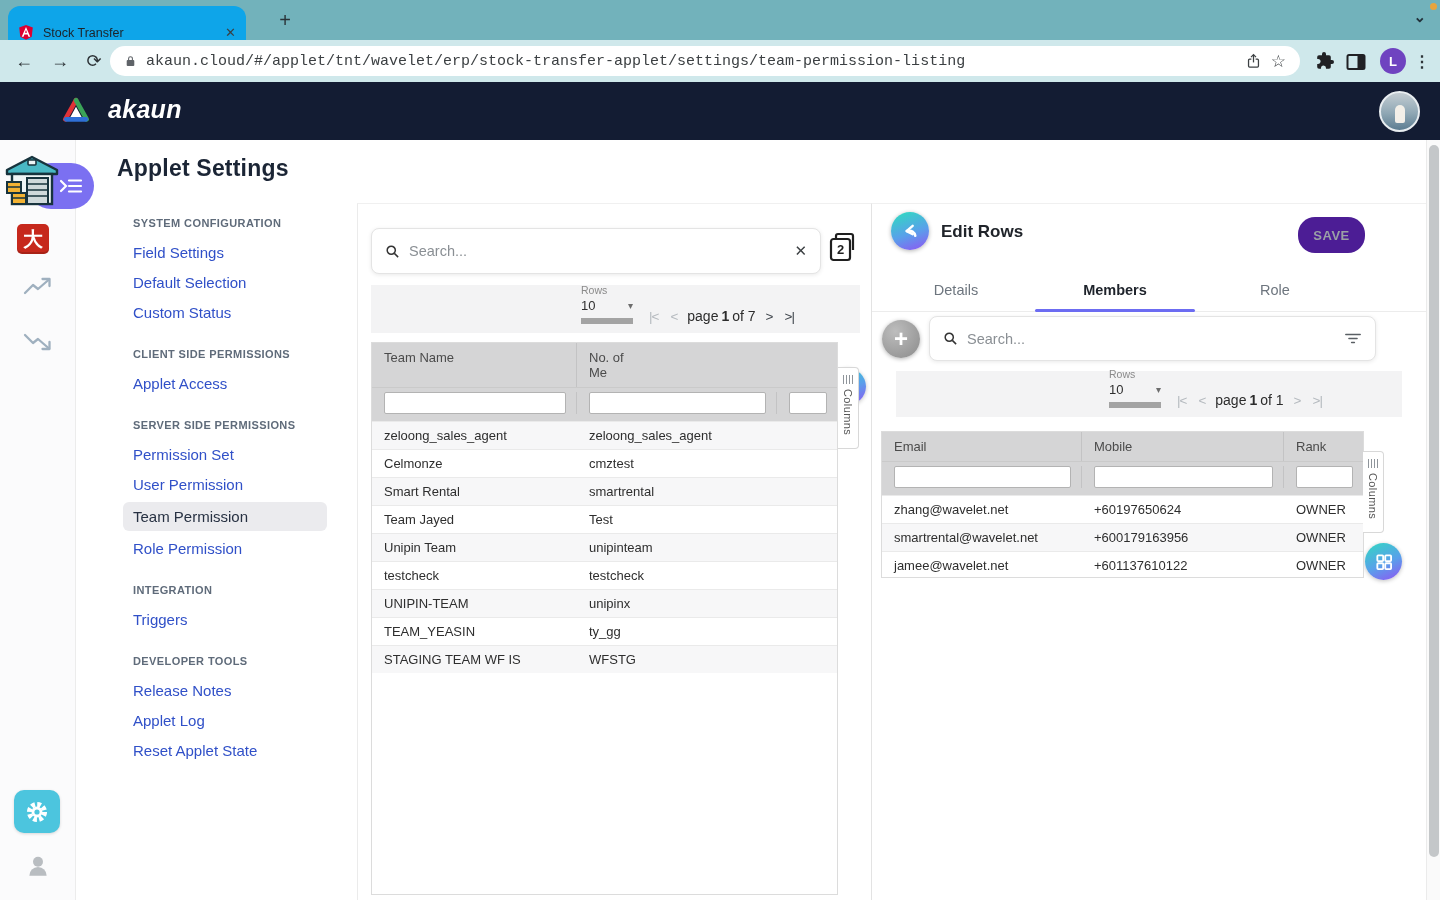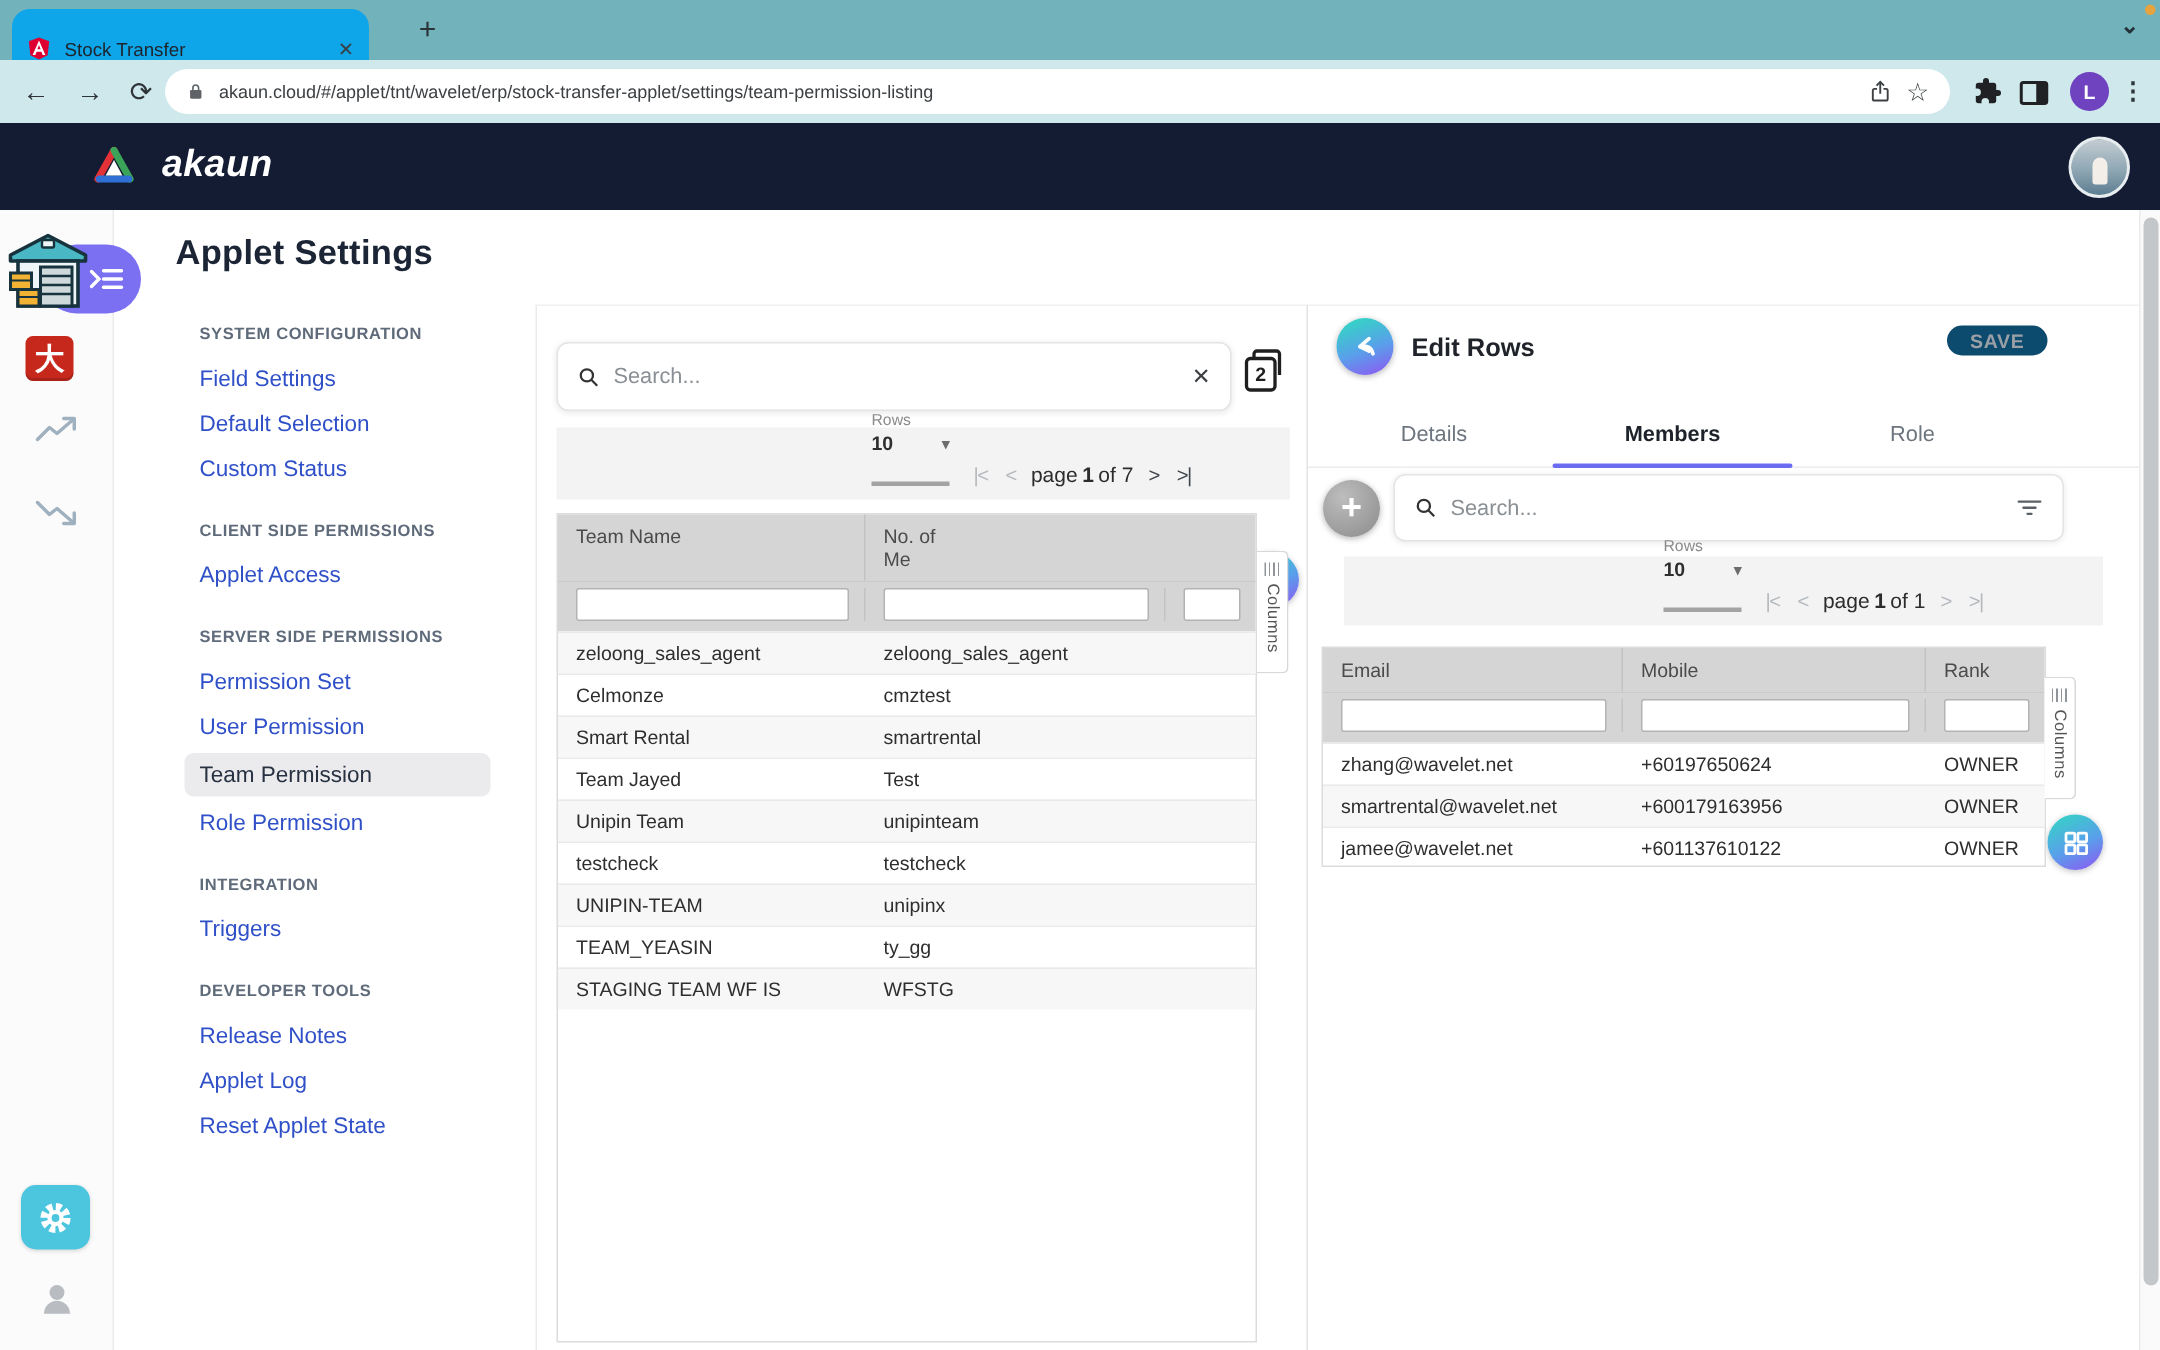--- a/index.html
+++ b/index.html
@@ -16,21 +16,21 @@
   .newtab-btn { position:absolute; left:272px; top:7px; width:26px; height:26px; display:flex;
                 align-items:center; justify-content:center; font-size:20px; color:#2a3338; }
   .strip-chevron { position:absolute; right:14px; top:8px; font-size:15px; color:#22313a; font-weight:bold; }
   .orange-dot { position:absolute; right:3px; top:3px; width:7px; height:7px; border-radius:50%; background:#e7a43e; }
 
   .toolbar { position:absolute; left:0; top:40px; width:1440px; height:42px; background:#cfe8eb; }
   .tb-ic { position:absolute; top:9px; width:24px; height:24px; display:flex; align-items:center;
            justify-content:center; font-size:18px; color:#2e3438; }
   .urlbar { position:absolute; left:110px; top:6px; width:1190px; height:30px; background:#fff;
             border-radius:15px; display:flex; align-items:center; padding:0 14px; gap:9px; }
-  .url-text { flex:1; font-size:12px; color:#3c4043; white-space:nowrap; overflow:hidden; }
+  .url-text { flex:1; font-size:15px; color:#3c4043; white-space:nowrap; overflow:hidden;font-family:Liberation Mono, monospace; }
   .profile-bubble { position:absolute; right:34px; top:8px; width:26px; height:26px; border-radius:50%;
                     background:#6f43c0; color:#fff; font-size:13px; font-weight:bold;
                     display:flex; align-items:center; justify-content:center; }
 
   
   .navbar { position:absolute; left:0; top:82px; width:1440px; height:58px; background:#131c33; }
   .brand { position:absolute; left:62px; top:13px; display:flex; align-items:center; gap:18px;font-style:italic; }
   .brand-name { color:#fff; font-size:25px; font-weight:bold; letter-spacing:.3px; }
   .nav-avatar { position:absolute; right:20px; top:9px; width:41px; height:41px; border-radius:50%;
                 background:linear-gradient(180deg,#c3ccd2 0%,#8fa7b4 55%,#5d7d91 100%);
@@ -68,21 +68,21 @@
                  box-shadow:0 1px 4px rgba(0,0,0,.09); display:flex; align-items:center; padding:0 13px; gap:9px; }
   .search-card input { flex:1; border:none; outline:none; font-size:14.5px; color:#333; background:transparent; }
   .search-card input::placeholder { color:#8a8f94; }
   .clear-x { font-size:15px; color:#3c4043; }
 
   .pg-band { position:absolute; background:#f3f3f4; }
   .pg-cluster { position:absolute; top:0; height:100%; display:flex; align-items:flex-end; padding-bottom:9px; }
   .rows-box { display:flex; flex-direction:column; margin-right:10px; }
   .rows-label { font-size:10.5px; color:#8a8a8a; margin-bottom:2px; }
   .rows-select { display:flex; align-items:center; justify-content:space-between; width:52px;
-                 border-bottom:3px solid #a3a3a3; font-size:13px; color:#2f2f2f; padding-bottom:18px;font-weight:bold; }
+                 border-bottom:6px solid #a3a3a3; font-size:13px; color:#2f2f2f; padding-bottom:5px; }
   .rows-select .caret { font-size:10px; color:#6d6d6d; }
   .pg-btn { font-size:13.5px; letter-spacing:-1px; margin:0 6px; color:#3f454c; }
   .pg-btn.dim { color:#b4b9be; }
   .pg-text { font-size:14px; color:#2c2c2c; margin:0 4px; white-space:nowrap; }
   .pg-text b { margin:0 3px; }
   .grad-circle { position:absolute; width:37px; height:37px; border-radius:50%;
                  background:linear-gradient(155deg,#35d3c6 5%,#59a0ea 55%,#8a5cf2 95%);
                  display:flex; align-items:center; justify-content:center; box-shadow:0 1px 4px rgba(0,0,0,.25); }
 
   .tbl { position:absolute; background:#fff; border:1px solid #dcdcdc; }
@@ -112,21 +112,21 @@
   .mid-tbl { left:13px; top:138px; width:467px; height:553px; }
   .mid-tbl .col1 { width:205px; } .mid-tbl .col2 { width:200px; } .mid-tbl .col3 { width:60px; border-right:none; }
   .mid-cols-tab { left:480px; top:163px; }
 
   
   .panel-right { position:absolute; left:871px; top:63px; width:555px; height:697px; border-left:1px solid #e3e3e3; border-top:1px solid #f0f0f0; }
   .back-btn { position:absolute; left:19px; top:8px; width:38px; height:38px; border-radius:50%;
               background:linear-gradient(160deg,#35d3c6 10%,#59a0ea 55%,#8a5cf2 95%);
               display:flex; align-items:center; justify-content:center; box-shadow:0 1px 4px rgba(0,0,0,.3); }
   .panel-title { position:absolute; left:69px; top:18px; font-size:17px; font-weight:600; color:#20242a; }
-  .save-btn { position:absolute; left:426px; top:13px; width:67px; height:20px; background:#0c4a6e; border:none;
+  .save-btn { position:absolute; left:426px; top:13px; width:67px; height:36px; background:#4c1d95; border:none;
               border-radius:17px; color:#9aa0a6; font-size:13px; font-weight:bold; letter-spacing:.5px; }
   .tabs-row { position:absolute; left:0; top:64px; width:555px; height:44px; border-bottom:1px solid #ececec; }
   .tab-item { position:absolute; top:0; height:44px; display:flex; align-items:center; justify-content:center;
               font-size:14.5px; color:#6d757e; }
   .tab-item.active { color:#1e232b; font-weight:600; }
   .tab-underline { position:absolute; left:163px; top:41px; width:160px; height:3px; background:#6c6cf2; border-radius:2px; }
   .plus-btn { position:absolute; left:10px; top:116px; width:38px; height:38px; border-radius:50%;
               background:radial-gradient(circle at 35% 30%, #bdbdbd, #8b8b8b); display:flex; align-items:center;
               justify-content:center; color:#fff; font-size:24px; font-weight:bold; box-shadow:0 1px 4px rgba(0,0,0,.3); }
   .right-search { left:57px; top:112px; width:447px; height:45px; }

